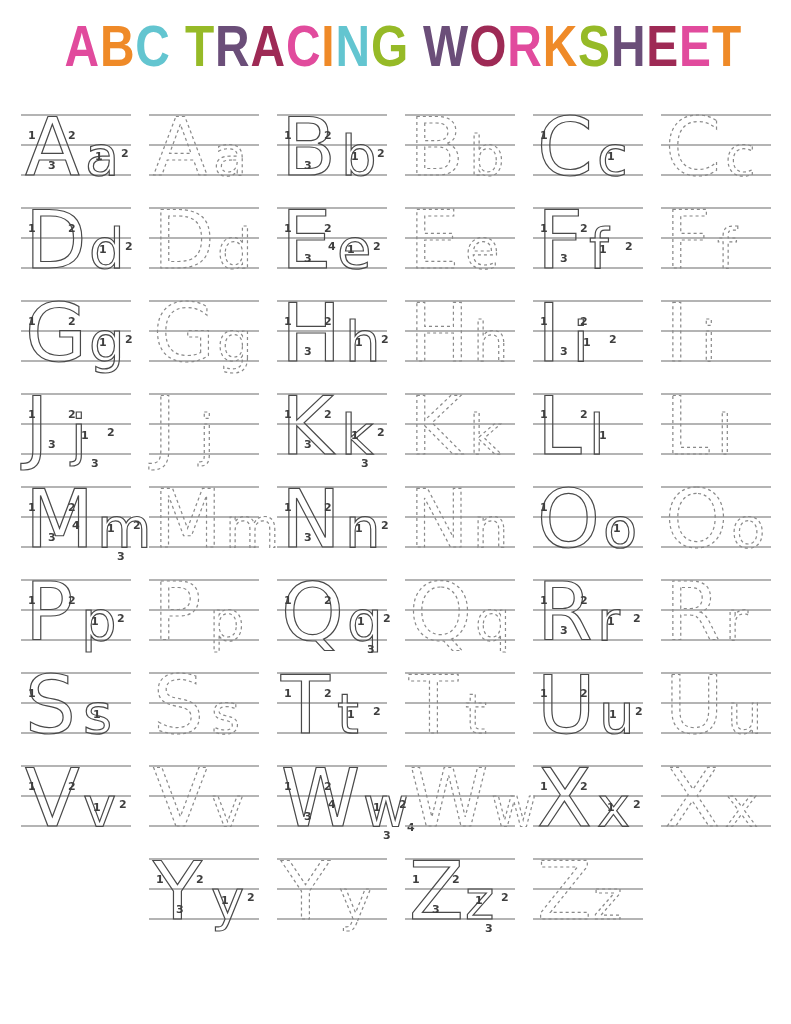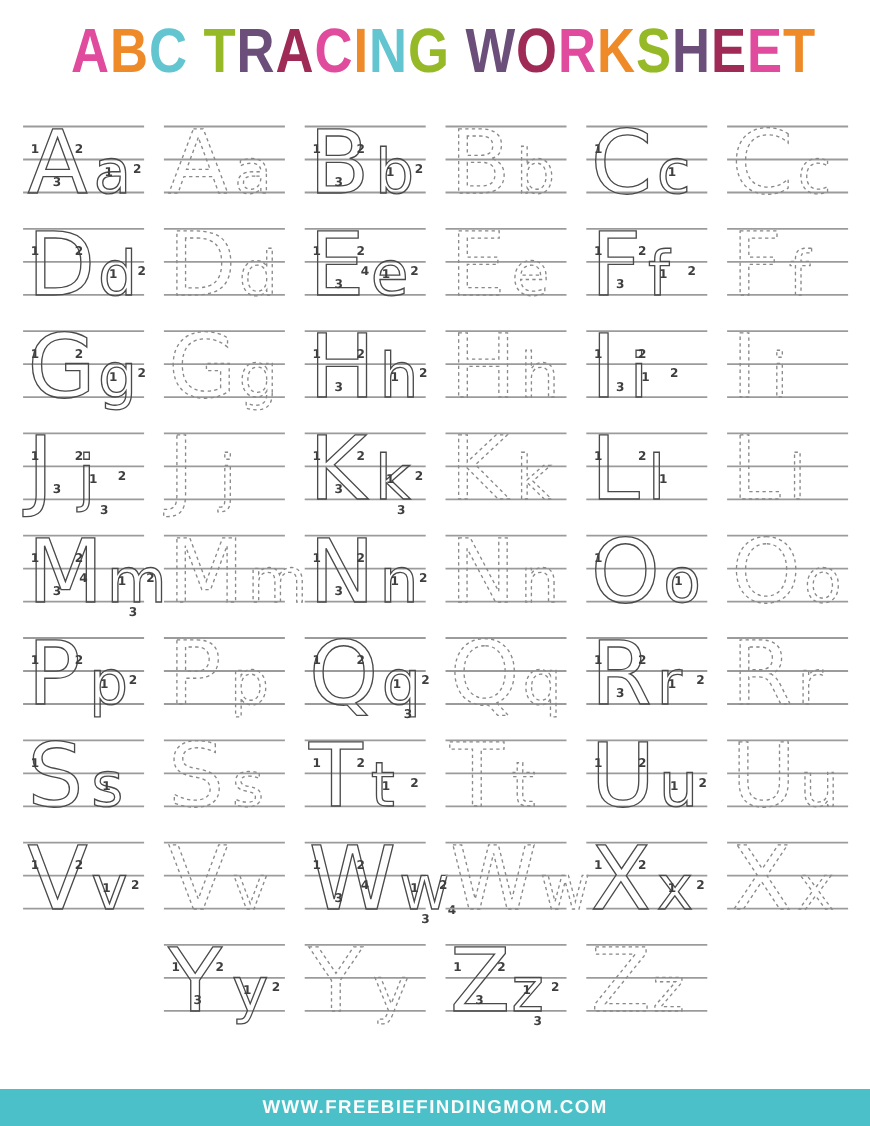--- a/index.html
+++ b/index.html
@@ -647,16 +647,13 @@
           <svg width="110" height="93" viewBox="0 0 110 93">
             <line x1="0" y1="3" x2="110" y2="3" stroke="#9b9b9b" stroke-width="1.6"></line>
             <line x1="0" y1="33" x2="110" y2="33" stroke="#9b9b9b" stroke-width="1.6"></line>
             <line x1="0" y1="63" x2="110" y2="63" stroke="#9b9b9b" stroke-width="1.6"></line>
             <text x="4" y="63" font-size="80" fill="none" stroke="#8a8a8a" stroke-width="1.2" font-family="&quot;DejaVu Sans&quot;, sans-serif" stroke-dasharray="3 3">Z</text>
             <text x="60" y="63" font-size="56" fill="none" stroke="#8a8a8a" stroke-width="1.2" font-family="&quot;DejaVu Sans&quot;, sans-serif" stroke-dasharray="3 3">z</text>
           </svg>
         </div>
       </div>
     </div>
-  <div class="footer" id="footer" style="background: rgb(75, 192, 200);">
-    <span class="footer-url" style="color: rgb(251, 253, 253);">WWW.FREEBIEFINDINGMOM.COM</span>
-  </div>
 </div>
 
 </body></html>

